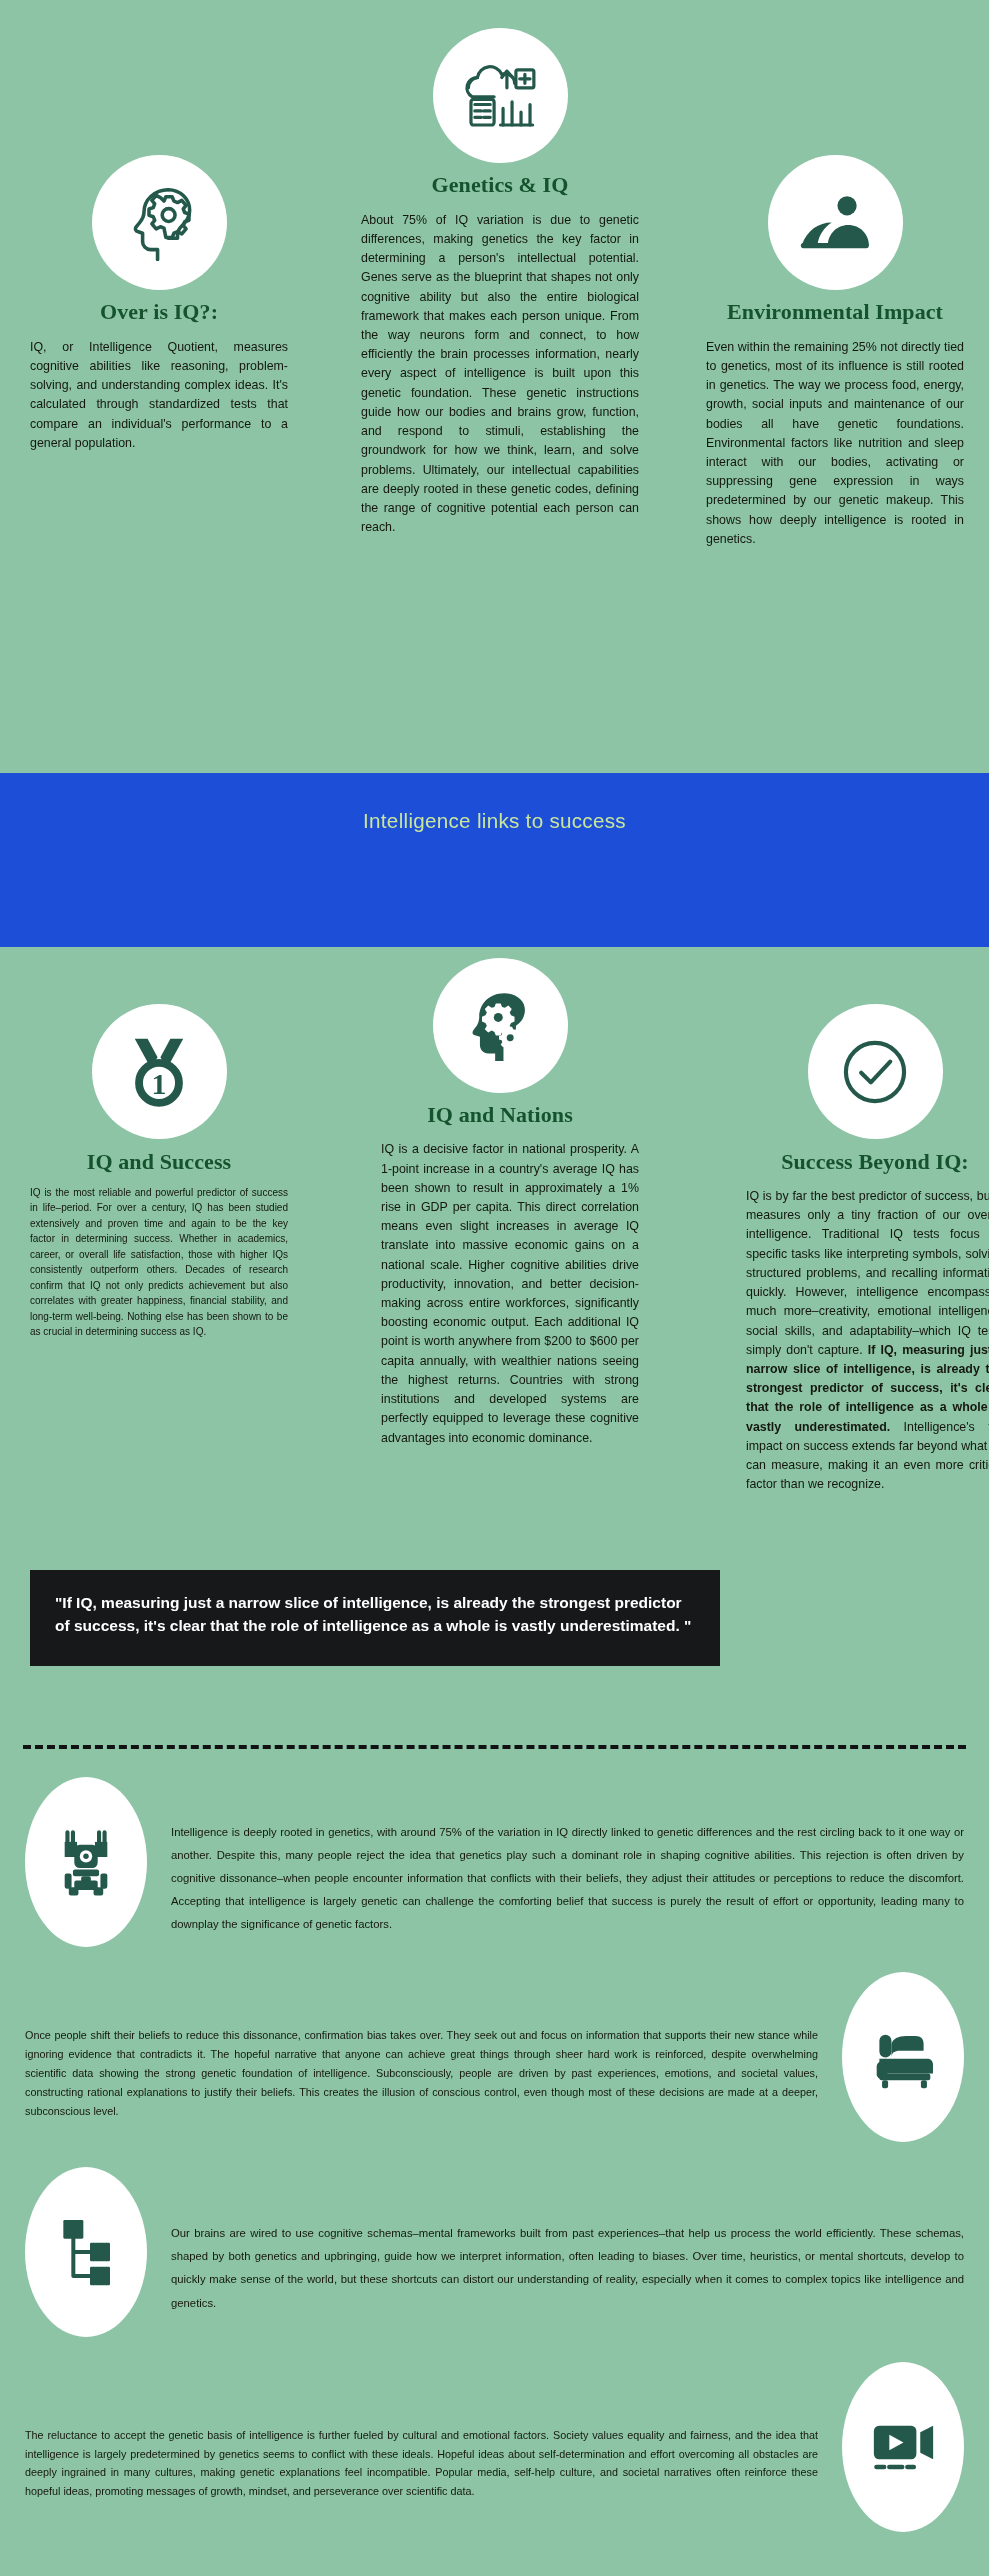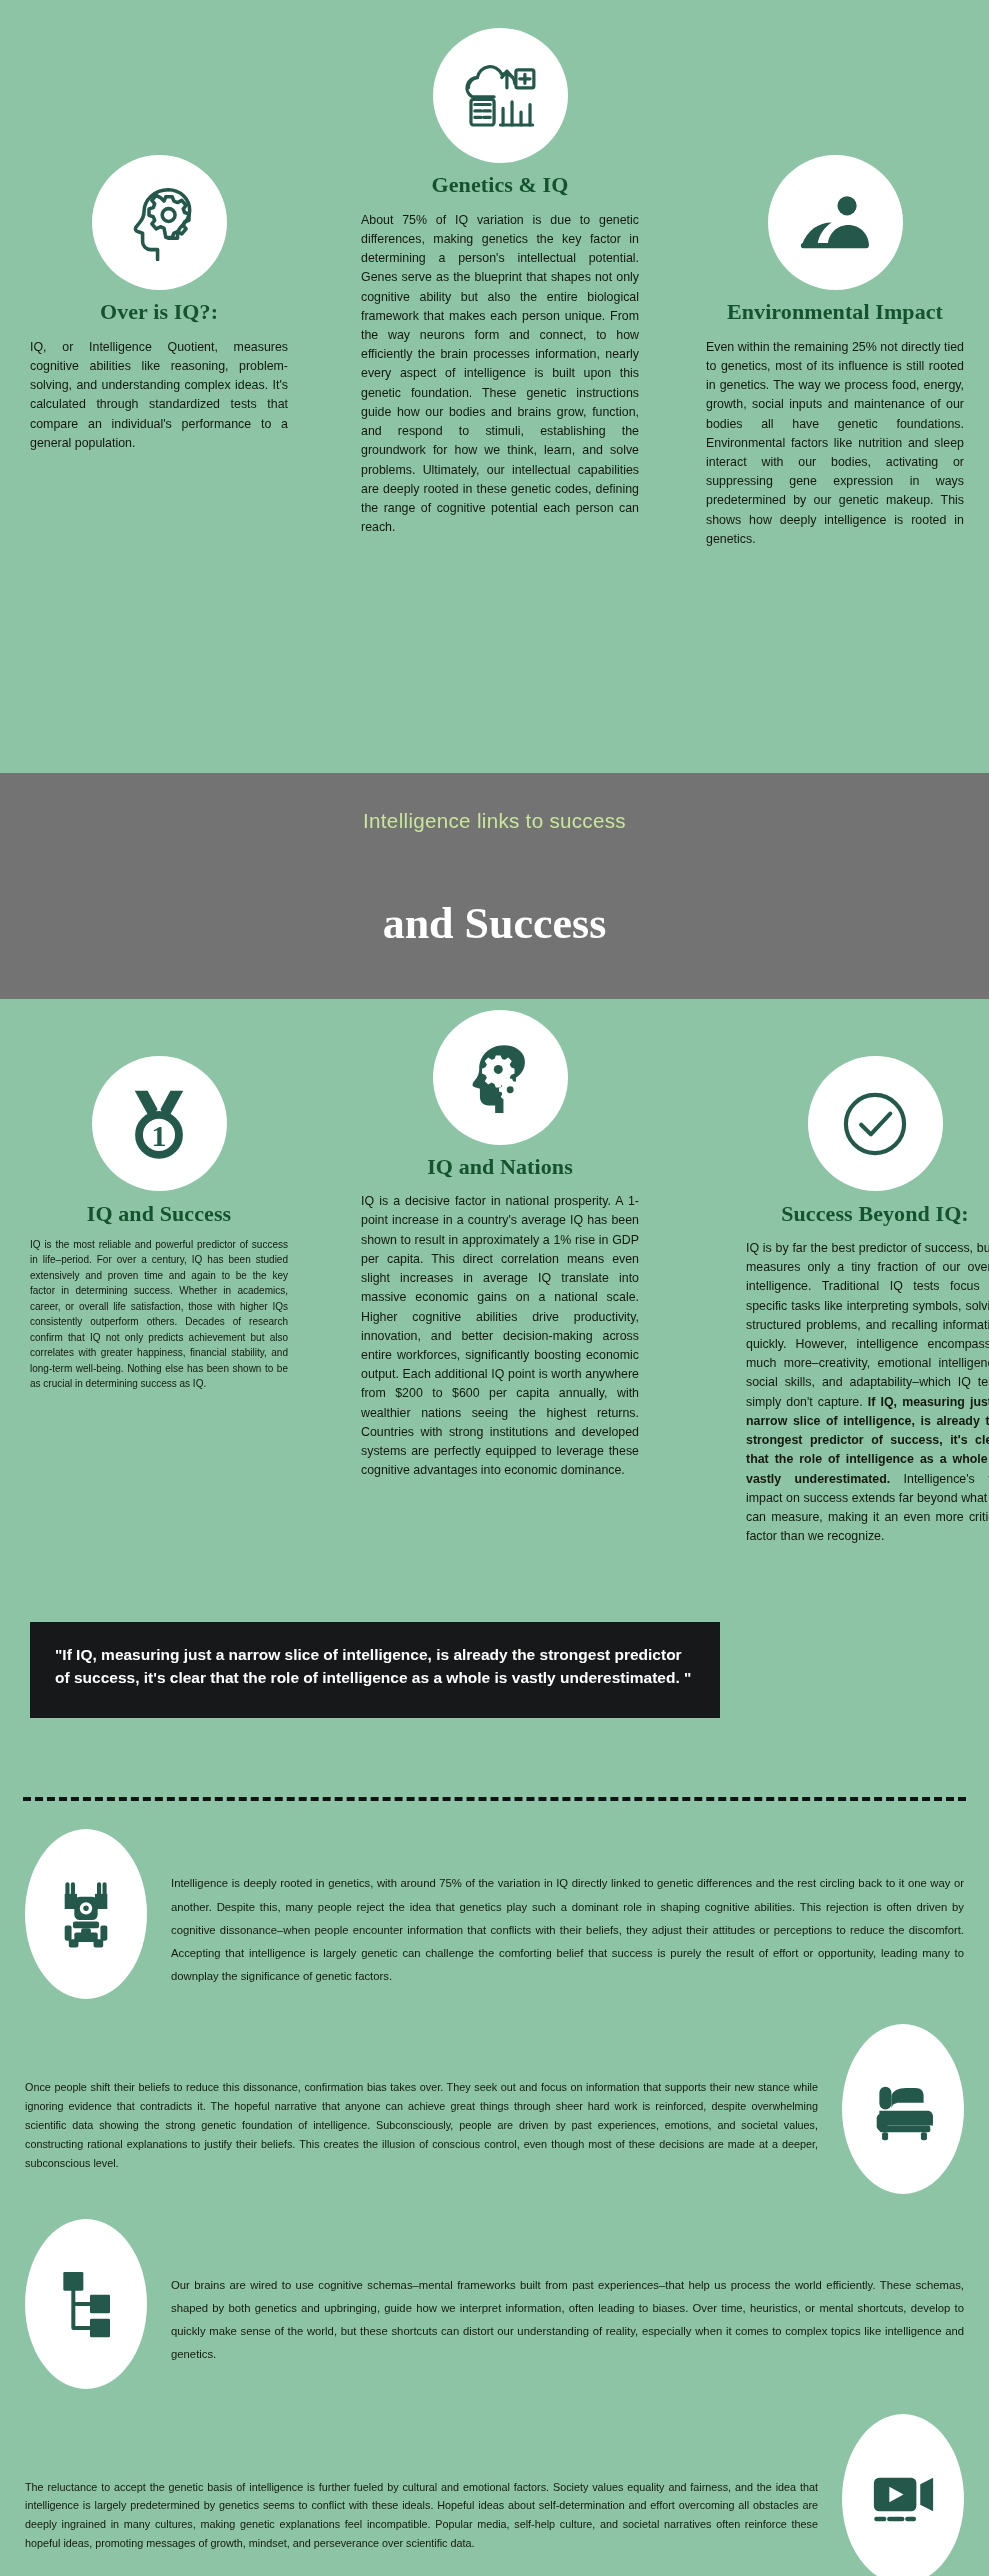--- a/index.html
+++ b/index.html
@@ -58,21 +58,21 @@
   .c2 p{font-size:12.4px;}
 
   
   .c3{left:706px;top:155px;width:258px;}
   .c3 .circle{width:135px;height:135px;}
   .c3 h3{font-size:22px;}
   .c3 p{font-size:12.4px;}
 
   
   .hero{
-    background:#737373;
+    background:#1d4ed8;
     padding:36px 62px 49px 62px;
     text-align:center;
   }
   .hero .kicker{
     font-family:"Liberation Sans", sans-serif;
     font-size:20.6px;
     color:#C9E69B;
     margin:0 0 13.4px 0;
     letter-spacing:0.3px;
   }
@@ -88,21 +88,21 @@
   
   .sec2{position:relative;height:762px;}
   .d1{left:30px;top:57px;width:258px;}
   .d1 .circle{width:135px;height:135px;}
   .d1 h3{font-size:22px;}
   .d1 p{font-size:10px;}
 
   .d2{left:361px;top:10.3px;width:278px;}
   .d2 .circle{width:135px;height:135px;}
   .d2 h3{font-size:22px;}
-  .d2 p{font-size:12.4px;}
+  .d2 p{font-size:12.4px;margin-left:20px;}
 
   .d3{left:746px;top:57px;width:258px;}
   .d3 .circle{width:135px;height:135px;}
   .d3 h3{font-size:22px;}
   .d3 p{font-size:12.4px;}
   .d3 b{font-weight:700;}
 
   
   .quote-wrap{position:absolute;left:30px;top:623px;width:690px;}
   .quote{
@@ -196,21 +196,20 @@
       </div>
       <h3 class="serif-head">Environmental Impact</h3>
       <p class="body-text">Even within the remaining 25% not directly tied to genetics, most of its influence is still rooted in genetics. The way we process food, energy, growth, social inputs and maintenance of our bodies all have genetic foundations. Environmental factors like nutrition and sleep interact with our bodies, activating or suppressing gene expression in ways predetermined by our genetic makeup. This shows how deeply intelligence is rooted in genetics.</p>
     </div>
   </div>
 
   <div class="hero">
     <p class="kicker">Intelligence links to success</p>
     <h1 class="title">
       <br>
-      <span>and Success</span>
     </h1>
   </div>
 
   <div class="sec2">
 
     <div class="col d1">
       <div class="circle">
         <svg width="72" height="77" viewBox="0 0 100 108" fill="#23584A">
           <path d="M16 8h18l14 26-9 16z"></path>
           <path d="M84 8H66L52 34l9 16z"></path>

